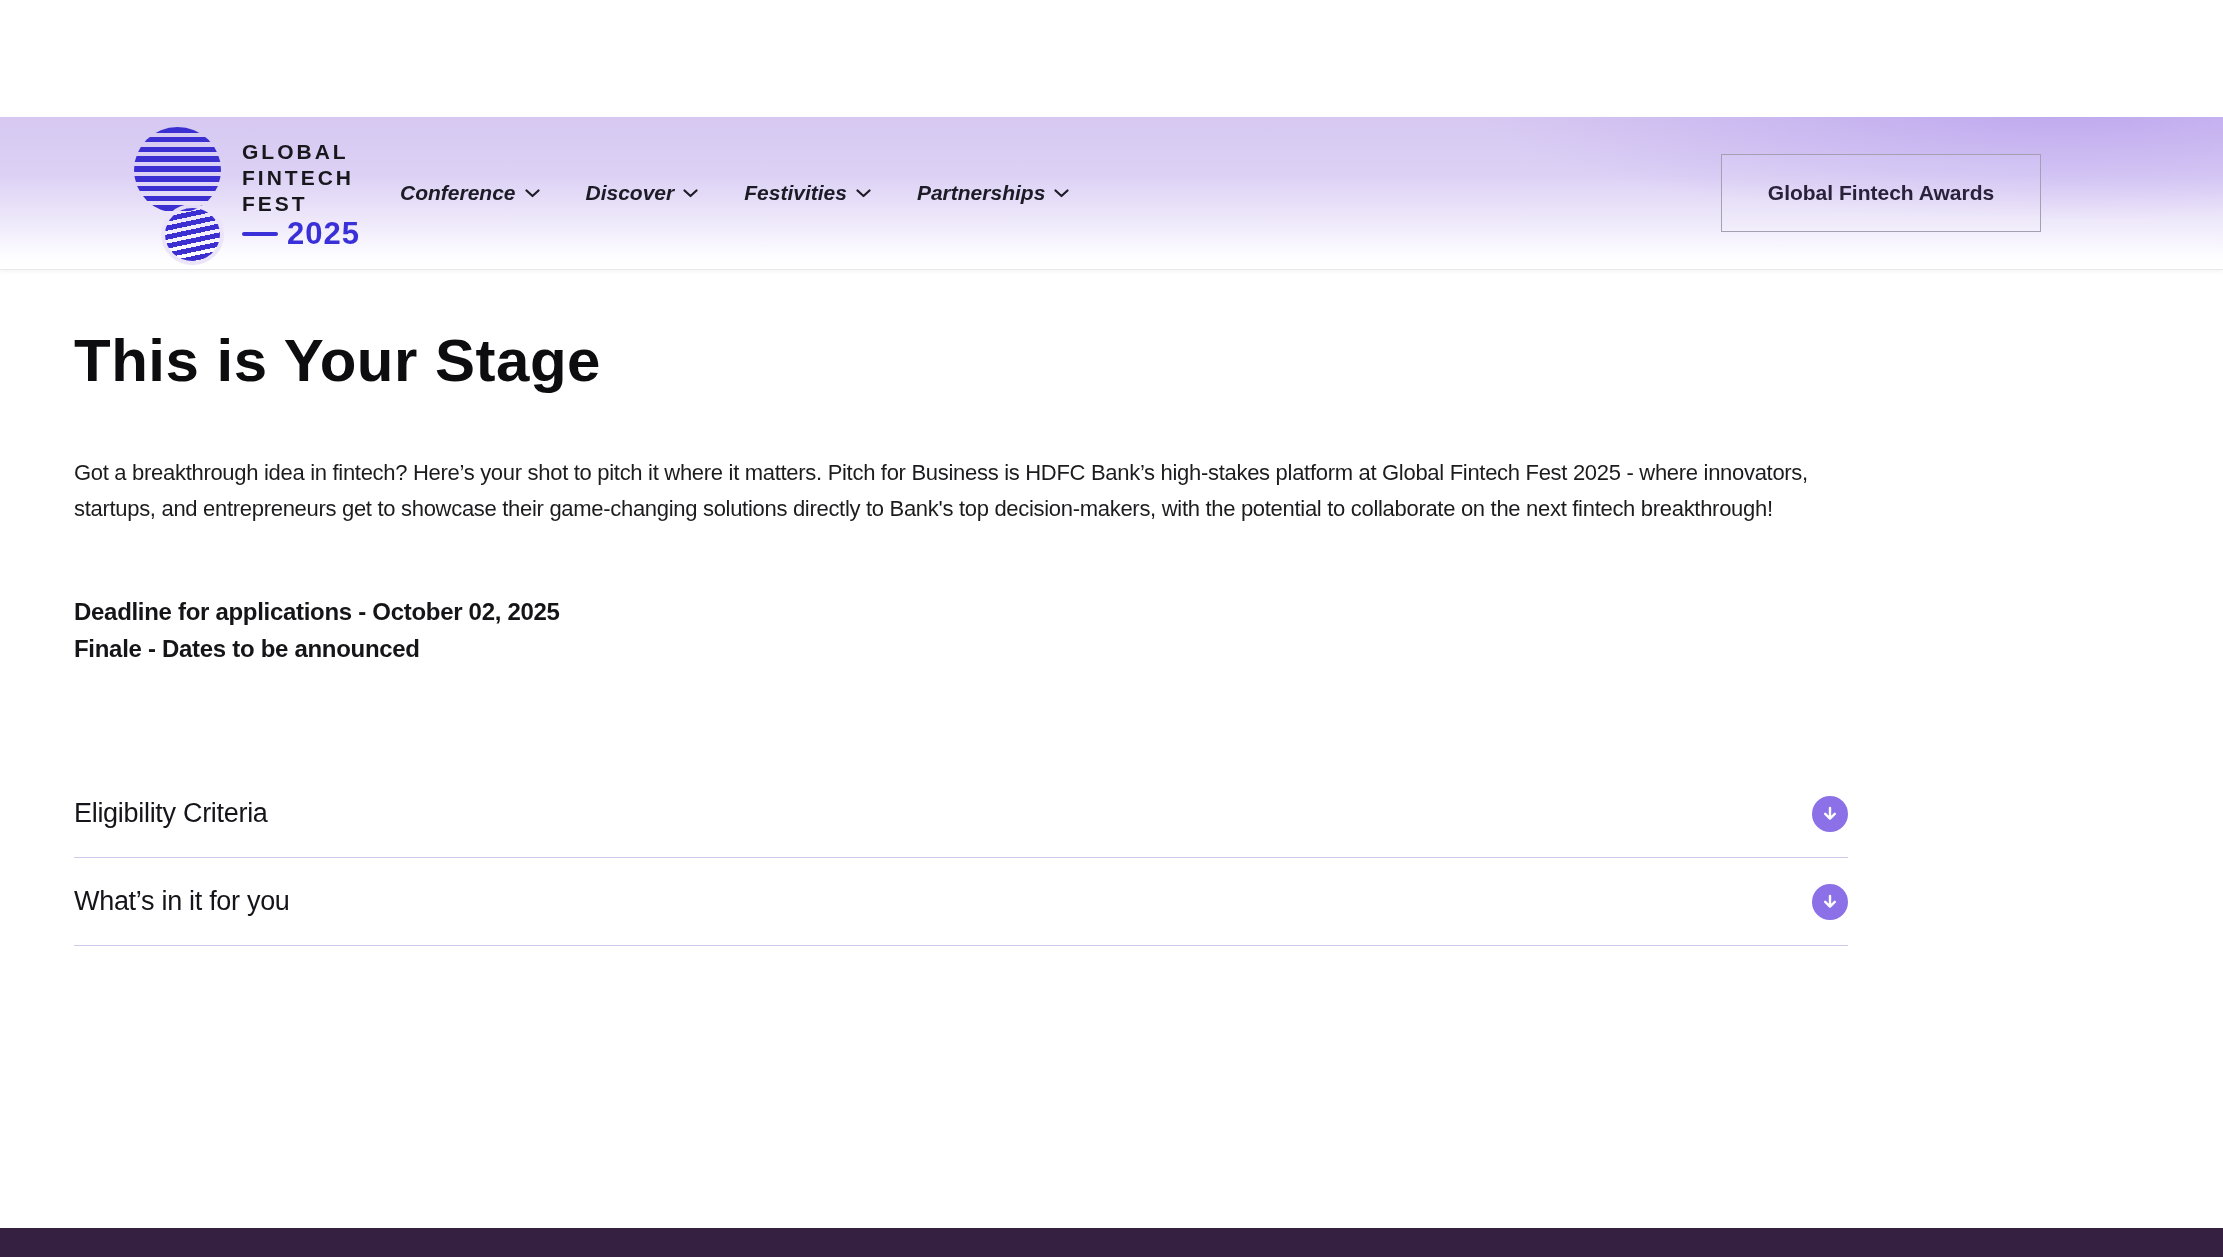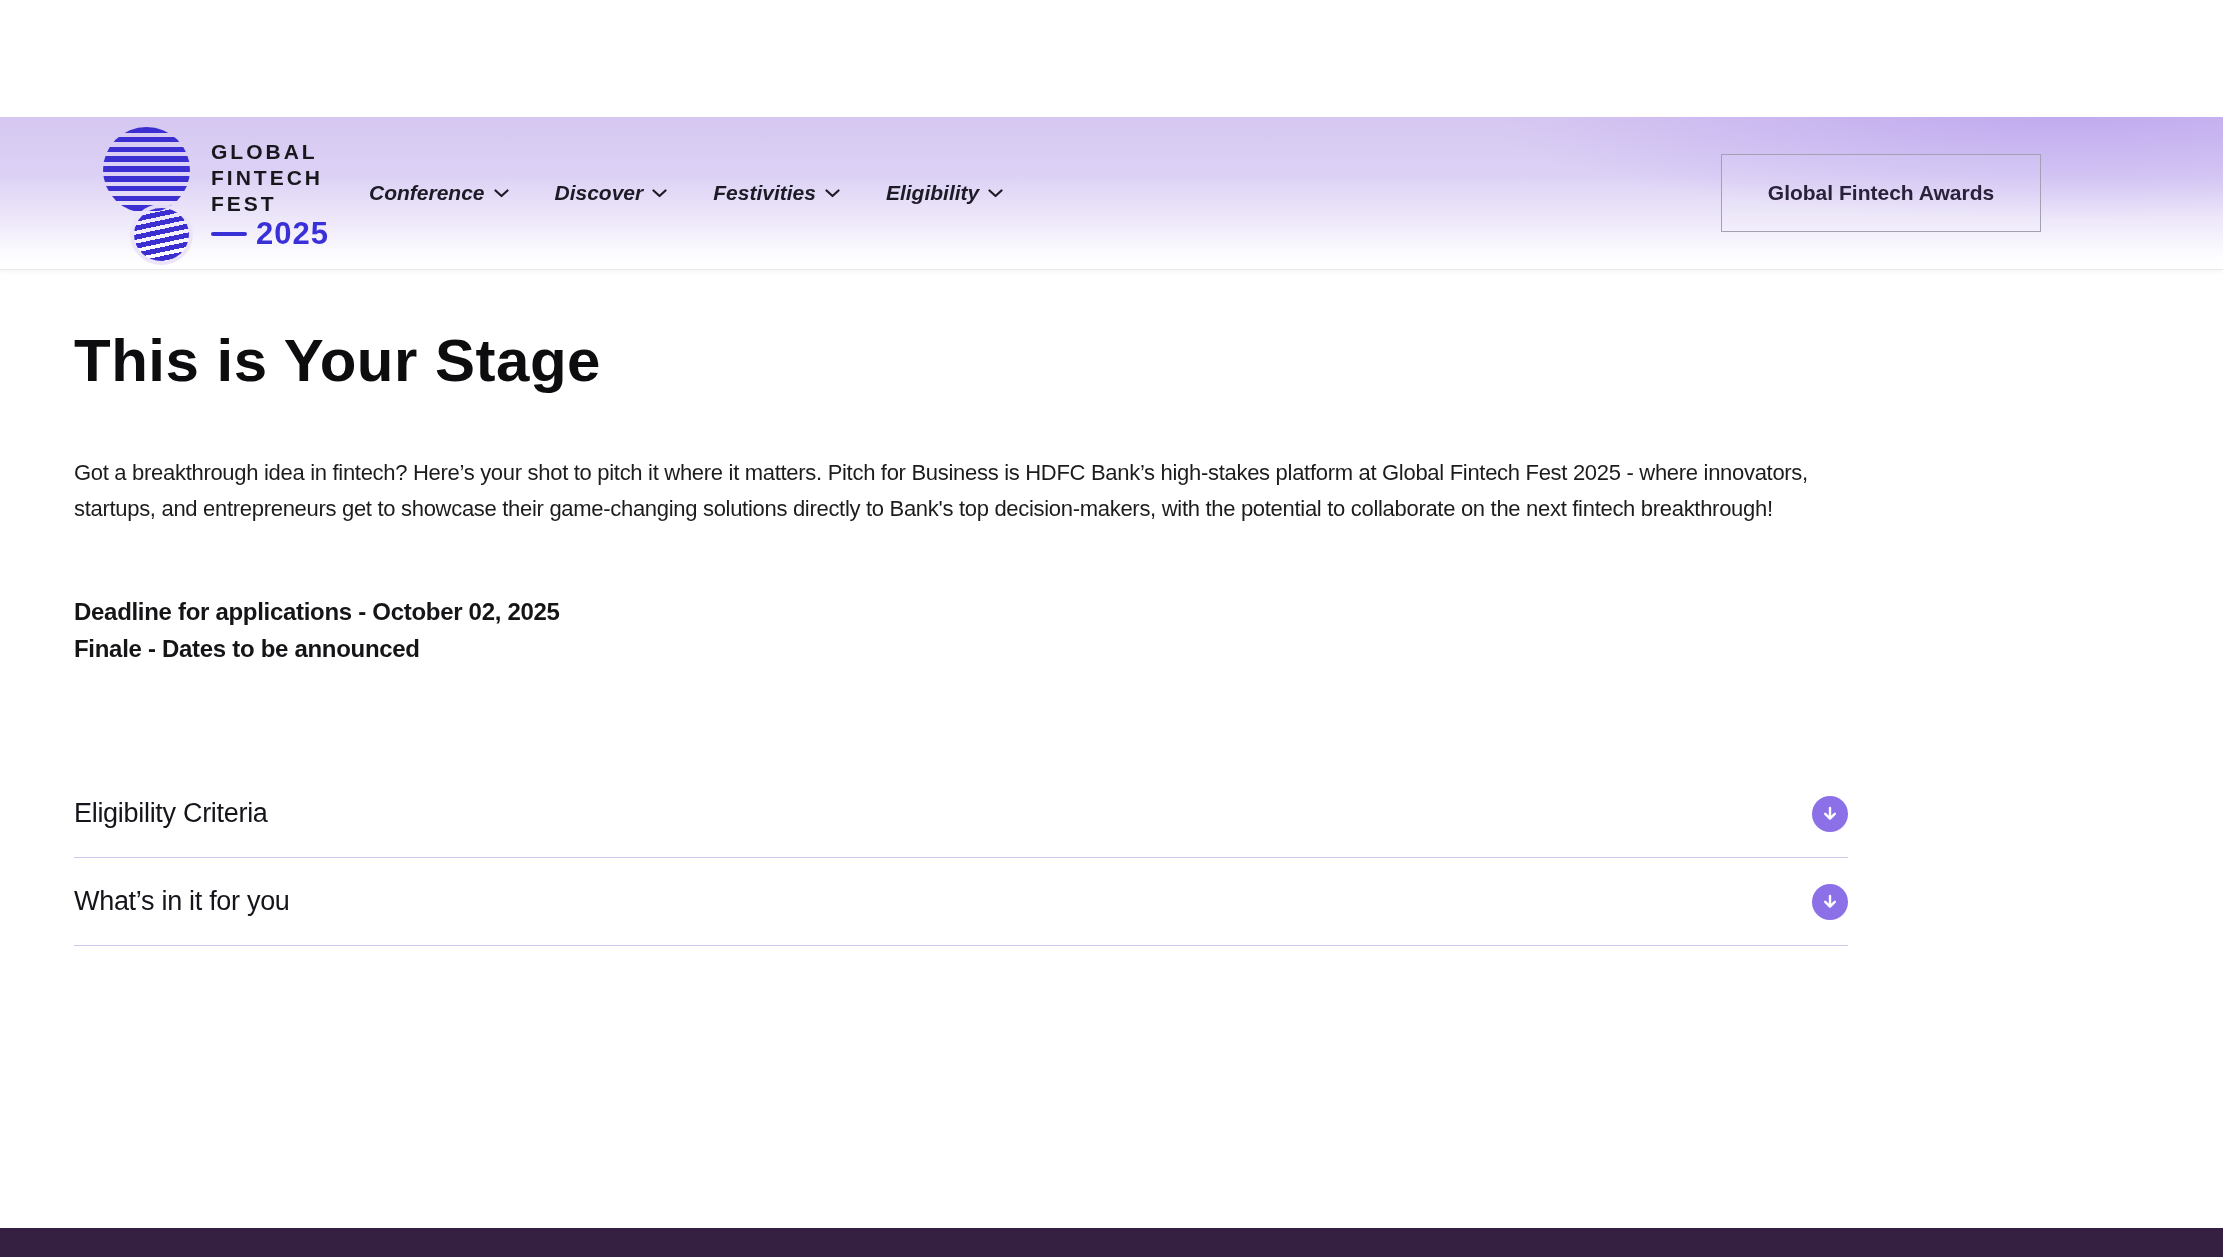--- a/index.html
+++ b/index.html
@@ -7,21 +7,21 @@
     font-family:"Liberation Sans", sans-serif; overflow:hidden; position:relative; }
 
   
   .header {
     position:absolute; top:117px; left:0; width:2223px; height:153px;
     background-image:
       radial-gradient(900px 170px at 93% -5%, rgba(168,138,236,0.50), rgba(168,138,236,0) 65%),
       linear-gradient(180deg, #d6c8f1 0%, #dcd1f5 38%, #eee8fa 68%, #fdfdff 92%, #ffffff 100%);
     border-bottom:1px solid #e9e8ec;
     box-shadow:0 2px 4px rgba(60,50,90,0.05);
-    display:flex; align-items:center;
+    display:flex; align-items:center;padding-left:31px;
   }
 
   
   .logo { display:flex; align-items:center; margin-left:100px; gap:16px; cursor:pointer; }
   .logo-spheres { position:relative; width:95px; height:136px; flex:0 0 auto; }
   .sphere { position:absolute; border-radius:50%; }
   .sphere.big {
     left:3px; top:2px; width:87px; height:86px;
     background:repeating-linear-gradient(180deg, #3b2fd2 0px, #3b2fd2 5.6px, rgba(255,255,255,0) 5.6px, rgba(255,255,255,0) 9.8px);
   }
@@ -114,21 +114,21 @@
           <polyline points="1.5,1.5 7.5,7 13.5,1.5" fill="none" stroke="#1d1c26" stroke-width="2.2" stroke-linecap="round" stroke-linejoin="round"></polyline>
         </svg>
     </a>
     <a class="nav-item">
       <span class="nav-label">Festivities</span>
       <svg class="chev" width="15" height="9" viewBox="0 0 15 9">
           <polyline points="1.5,1.5 7.5,7 13.5,1.5" fill="none" stroke="#1d1c26" stroke-width="2.2" stroke-linecap="round" stroke-linejoin="round"></polyline>
         </svg>
     </a>
     <a class="nav-item">
-      <span class="nav-label">Eligibility</span>
+      <span class="nav-label">Partnerships</span>
       <svg class="chev" width="15" height="9" viewBox="0 0 15 9">
           <polyline points="1.5,1.5 7.5,7 13.5,1.5" fill="none" stroke="#1d1c26" stroke-width="2.2" stroke-linecap="round" stroke-linejoin="round"></polyline>
         </svg>
     </a>
   </nav>
 
   <a class="awards-btn">Global Fintech Awards</a>
 </header>
 
 <main class="main">

